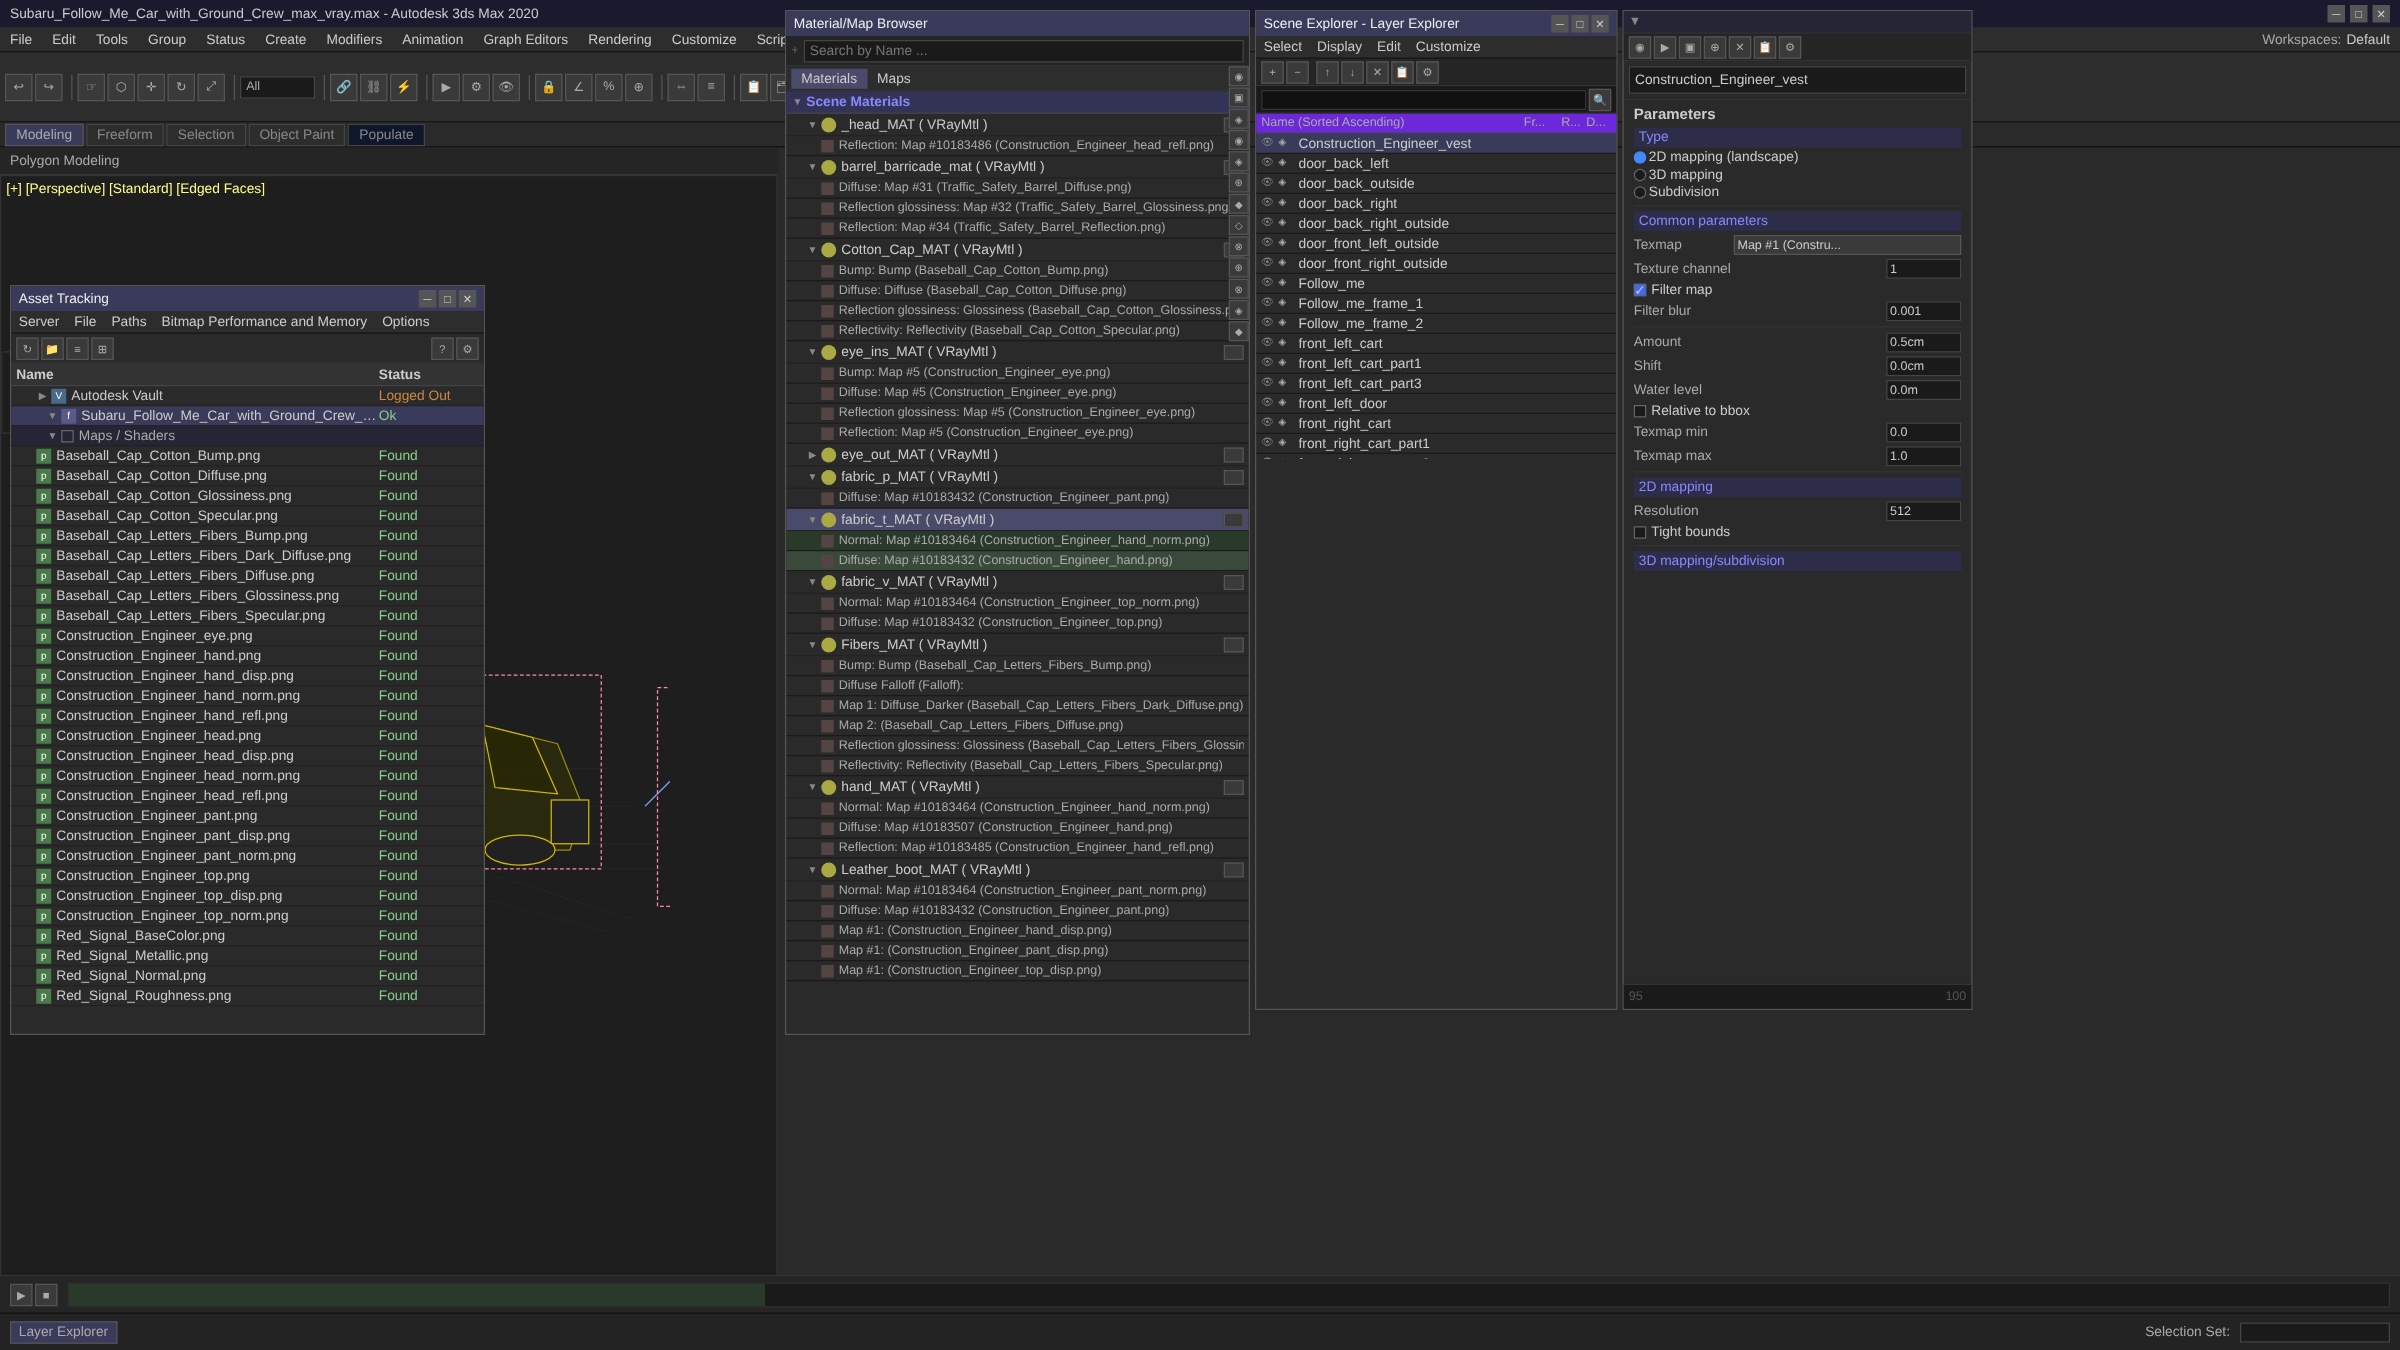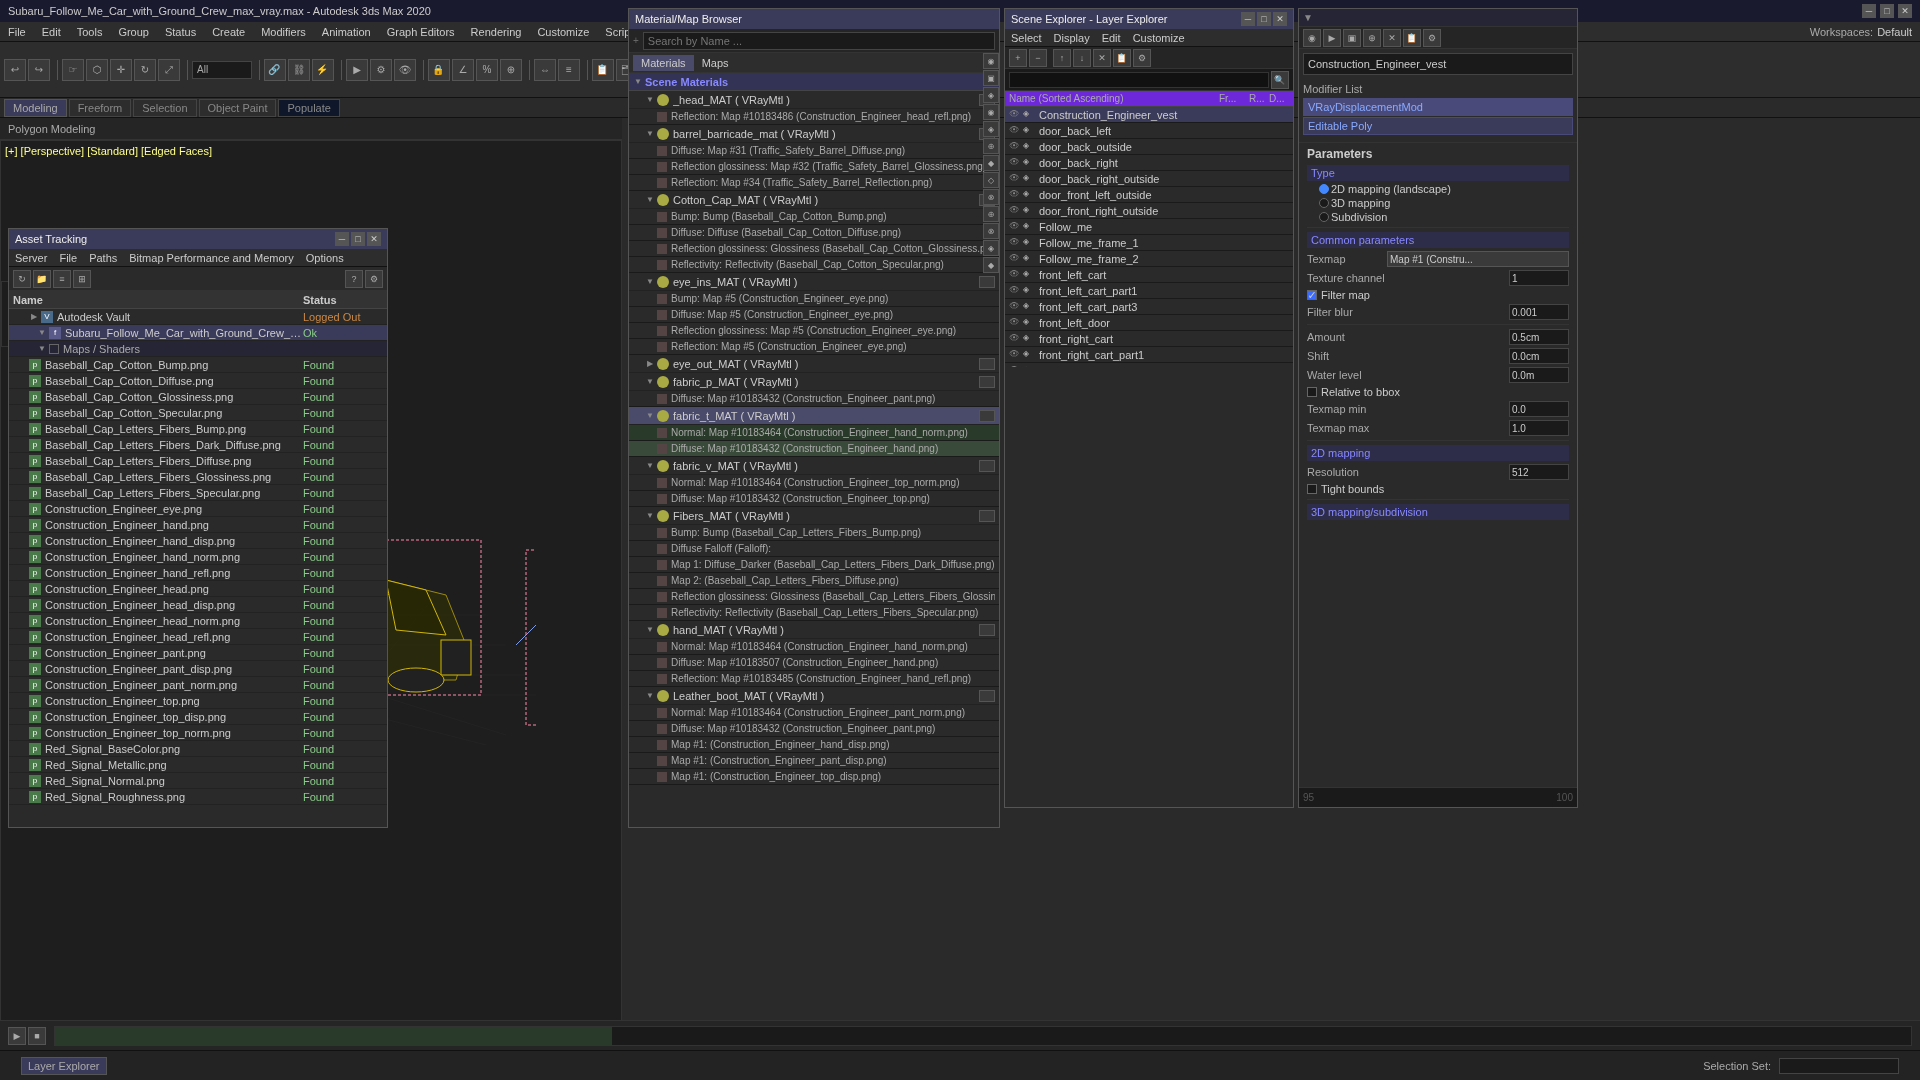--- a/index.html
+++ b/index.html
@@ -125,21 +125,21 @@
 
     
     #status-bar {
       position: absolute;
       bottom: 0; left: 0; right: 0;
       height: 30px;
       background: #232323;
       border-top: 1px solid #111;
       display: flex;
       align-items: center;
-      padding: 0 21px;
+      padding: 0 8px;
       font-size: 11px;
       color: #aaa;
       gap: 5px;
     }
 
     
     #info-panel {
       position: absolute;
       top: 140px; left: 0;
       width: 200px;
@@ -623,21 +623,21 @@
       background: #1a1a1a;
       border: 1px solid #444;
       color: #ccc;
       font-size: 10px;
       padding: 0 2px;
     }
     .pp-radio-row {
       display: flex;
       align-items: center;
       gap: 6px;
-      margin: 2px 12px;
+      margin: 2px 0;
     }
     .pp-radio-item {
       display: flex;
       align-items: center;
       gap: 2px;
       font-size: 11px;
       color: #ccc;
       cursor: pointer;
     }
     .pp-radio {
@@ -1467,25 +1467,20 @@
   <div id="pp-toolbar">
     <button class="pp-tb-btn">◉</button>
     <button class="pp-tb-btn">▶</button>
     <button class="pp-tb-btn">▣</button>
     <button class="pp-tb-btn">⊕</button>
     <button class="pp-tb-btn">✕</button>
     <button class="pp-tb-btn">📋</button>
     <button class="pp-tb-btn">⚙</button>
   </div>
   <input id="pp-name-field" type="text" style="display: block; width: calc(100% - 8px); margin: 4px; height: 22px; background: rgb(26, 26, 26); border: 1px solid rgb(68, 68, 68); color: rgb(204, 204, 204); font-size: 11px; padding: 0px 4px;" value="Construction_Engineer_vest">
-  <div id="pp-modifier-list">
-    <div class="pp-modifier-label">Modifier List</div>
-    <div class="pp-modifier-item active">VRayDisplacementMod</div>
-    <div class="pp-modifier-item">Editable Poly</div>
-  </div>
   <div id="pp-params">
     <div class="pp-params-title">Parameters</div>
     <div class="pp-section">Type</div>
     <div class="pp-radio-row">
       <div class="pp-radio-item">
         <div class="pp-radio checked"></div>
         <span>2D mapping (landscape)</span>
       </div>
     </div>
     <div class="pp-radio-row">

